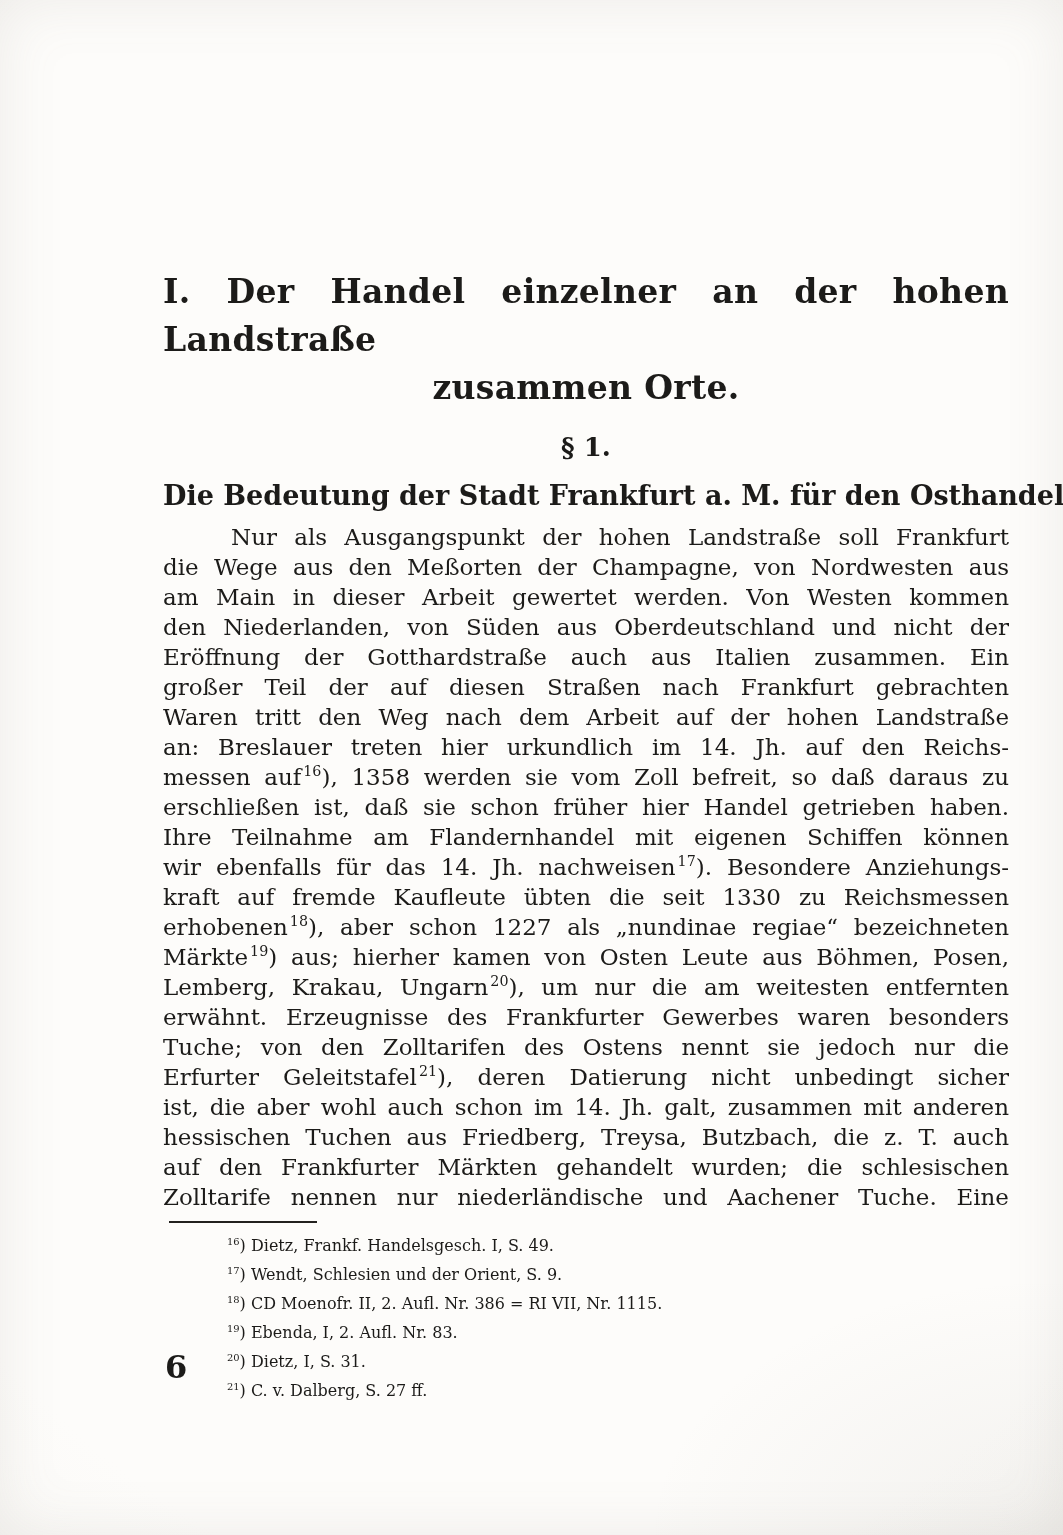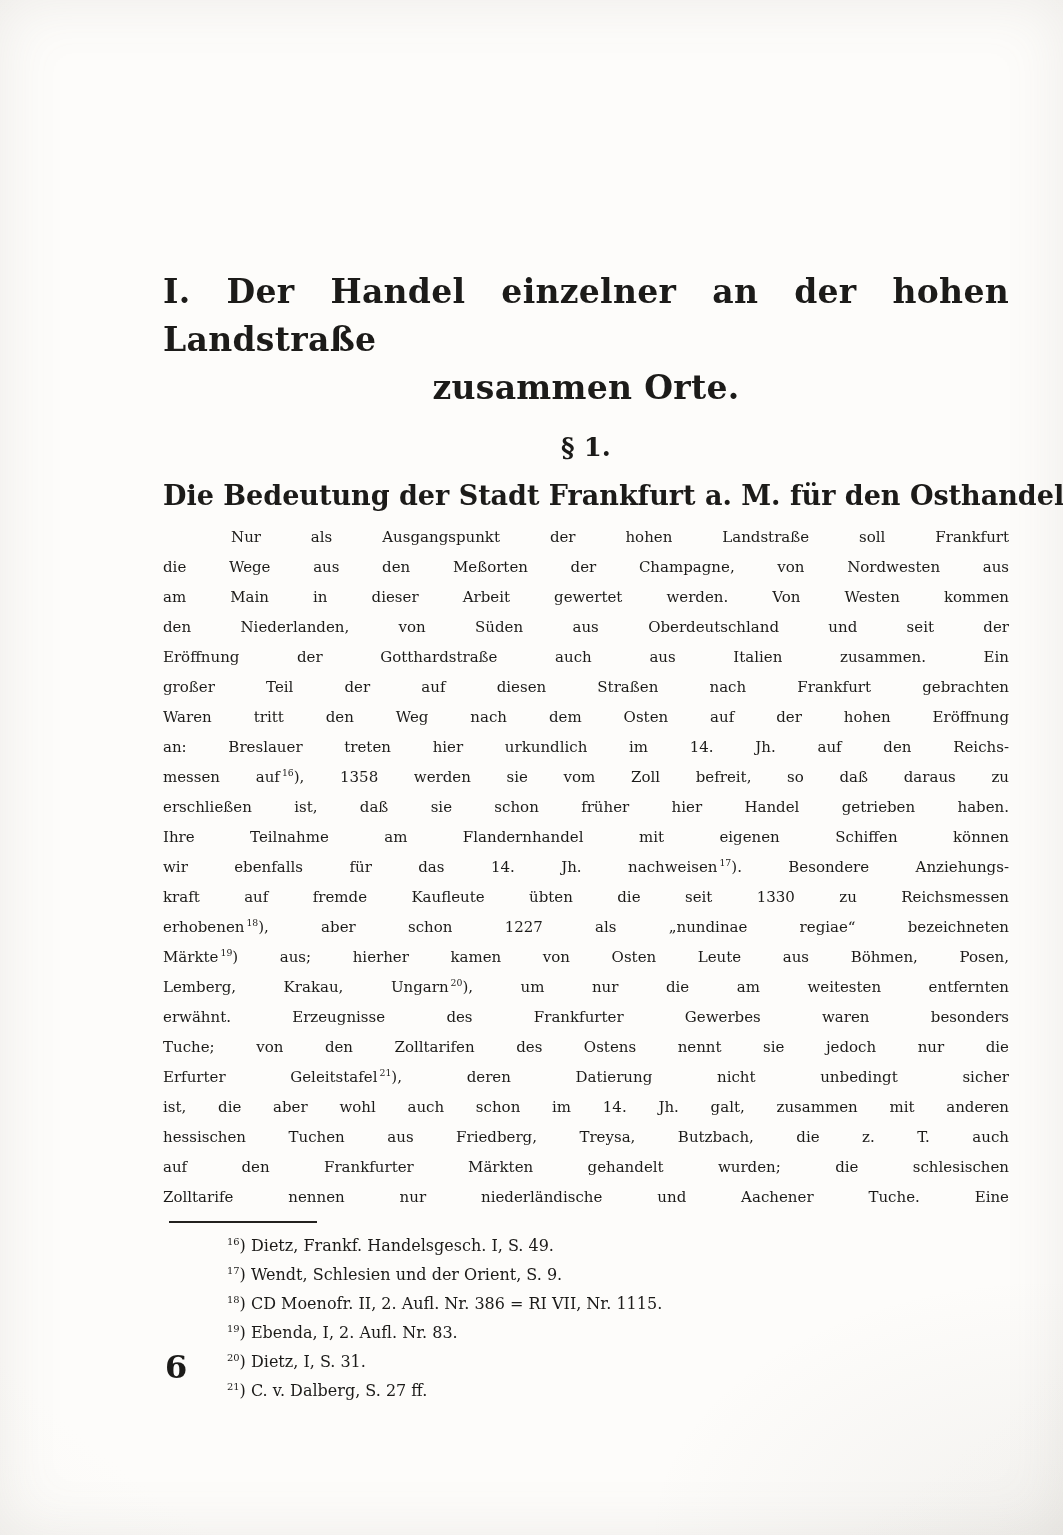--- a/index.html
+++ b/index.html
@@ -48,21 +48,21 @@
     margin-top:12px;
     font-size:27px;
     font-weight:bold;
     line-height:40px;
     text-align:justify;
     text-align-last:justify;
     white-space:nowrap;
   }
   .body-text{
     margin-top:6px;
-    font-size:15px;
+    font-size:23px;
     line-height:30px;
   }
   .body-line{
     text-align:justify;
     text-align-last:justify;
     height:30px;
     white-space:nowrap;
   }
   .body-line.indent{
     padding-left:68px;
@@ -121,24 +121,24 @@
     </div>
 
     <div class="section-mark">§ 1.</div>
 
     <div class="section-subtitle">Die Bedeutung der Stadt Frankfurt a. M. für den Osthandel.</div>
 
     <div class="body-text" id="body-lines">
         <div class="body-line indent">Nur als Ausgangspunkt der hohen Landstraße soll Frankfurt</div>
         <div class="body-line">die Wege aus den Meßorten der Champagne, von Nordwesten aus</div>
         <div class="body-line">am Main in dieser Arbeit gewertet werden. Von Westen kommen</div>
-        <div class="body-line">den Niederlanden, von Süden aus Oberdeutschland und seit der</div>
+        <div class="body-line">den Niederlanden, von Süden aus Oberdeutschland und nicht der</div>
         <div class="body-line">Eröffnung der Gotthardstraße auch aus Italien zusammen. Ein</div>
         <div class="body-line">großer Teil der auf diesen Straßen nach Frankfurt gebrachten</div>
-        <div class="body-line">Waren tritt den Weg nach dem Osten auf der hohen Eröffnung</div>
+        <div class="body-line">Waren tritt den Weg nach dem Arbeit auf der hohen Landstraße</div>
         <div class="body-line">an: Breslauer treten hier urkundlich im 14. Jh. auf den Reichs-</div>
         <div class="body-line">messen auf<sup>16</sup>), 1358 werden sie vom Zoll befreit, so daß daraus zu</div>
         <div class="body-line">erschließen ist, daß sie schon früher hier Handel getrieben haben.</div>
         <div class="body-line">Ihre Teilnahme am Flandernhandel mit eigenen Schiffen können</div>
         <div class="body-line">wir ebenfalls für das 14. Jh. nachweisen<sup>17</sup>). Besondere Anziehungs-</div>
         <div class="body-line">kraft auf fremde Kaufleute übten die seit 1330 zu Reichsmessen</div>
         <div class="body-line">erhobenen<sup>18</sup>), aber schon 1227 als „nundinae regiae“ bezeichneten</div>
         <div class="body-line">Märkte<sup>19</sup>) aus; hierher kamen von Osten Leute aus Böhmen, Posen,</div>
         <div class="body-line">Lemberg, Krakau, Ungarn<sup>20</sup>), um nur die am weitesten entfernten</div>
         <div class="body-line">erwähnt. Erzeugnisse des Frankfurter Gewerbes waren besonders</div>

